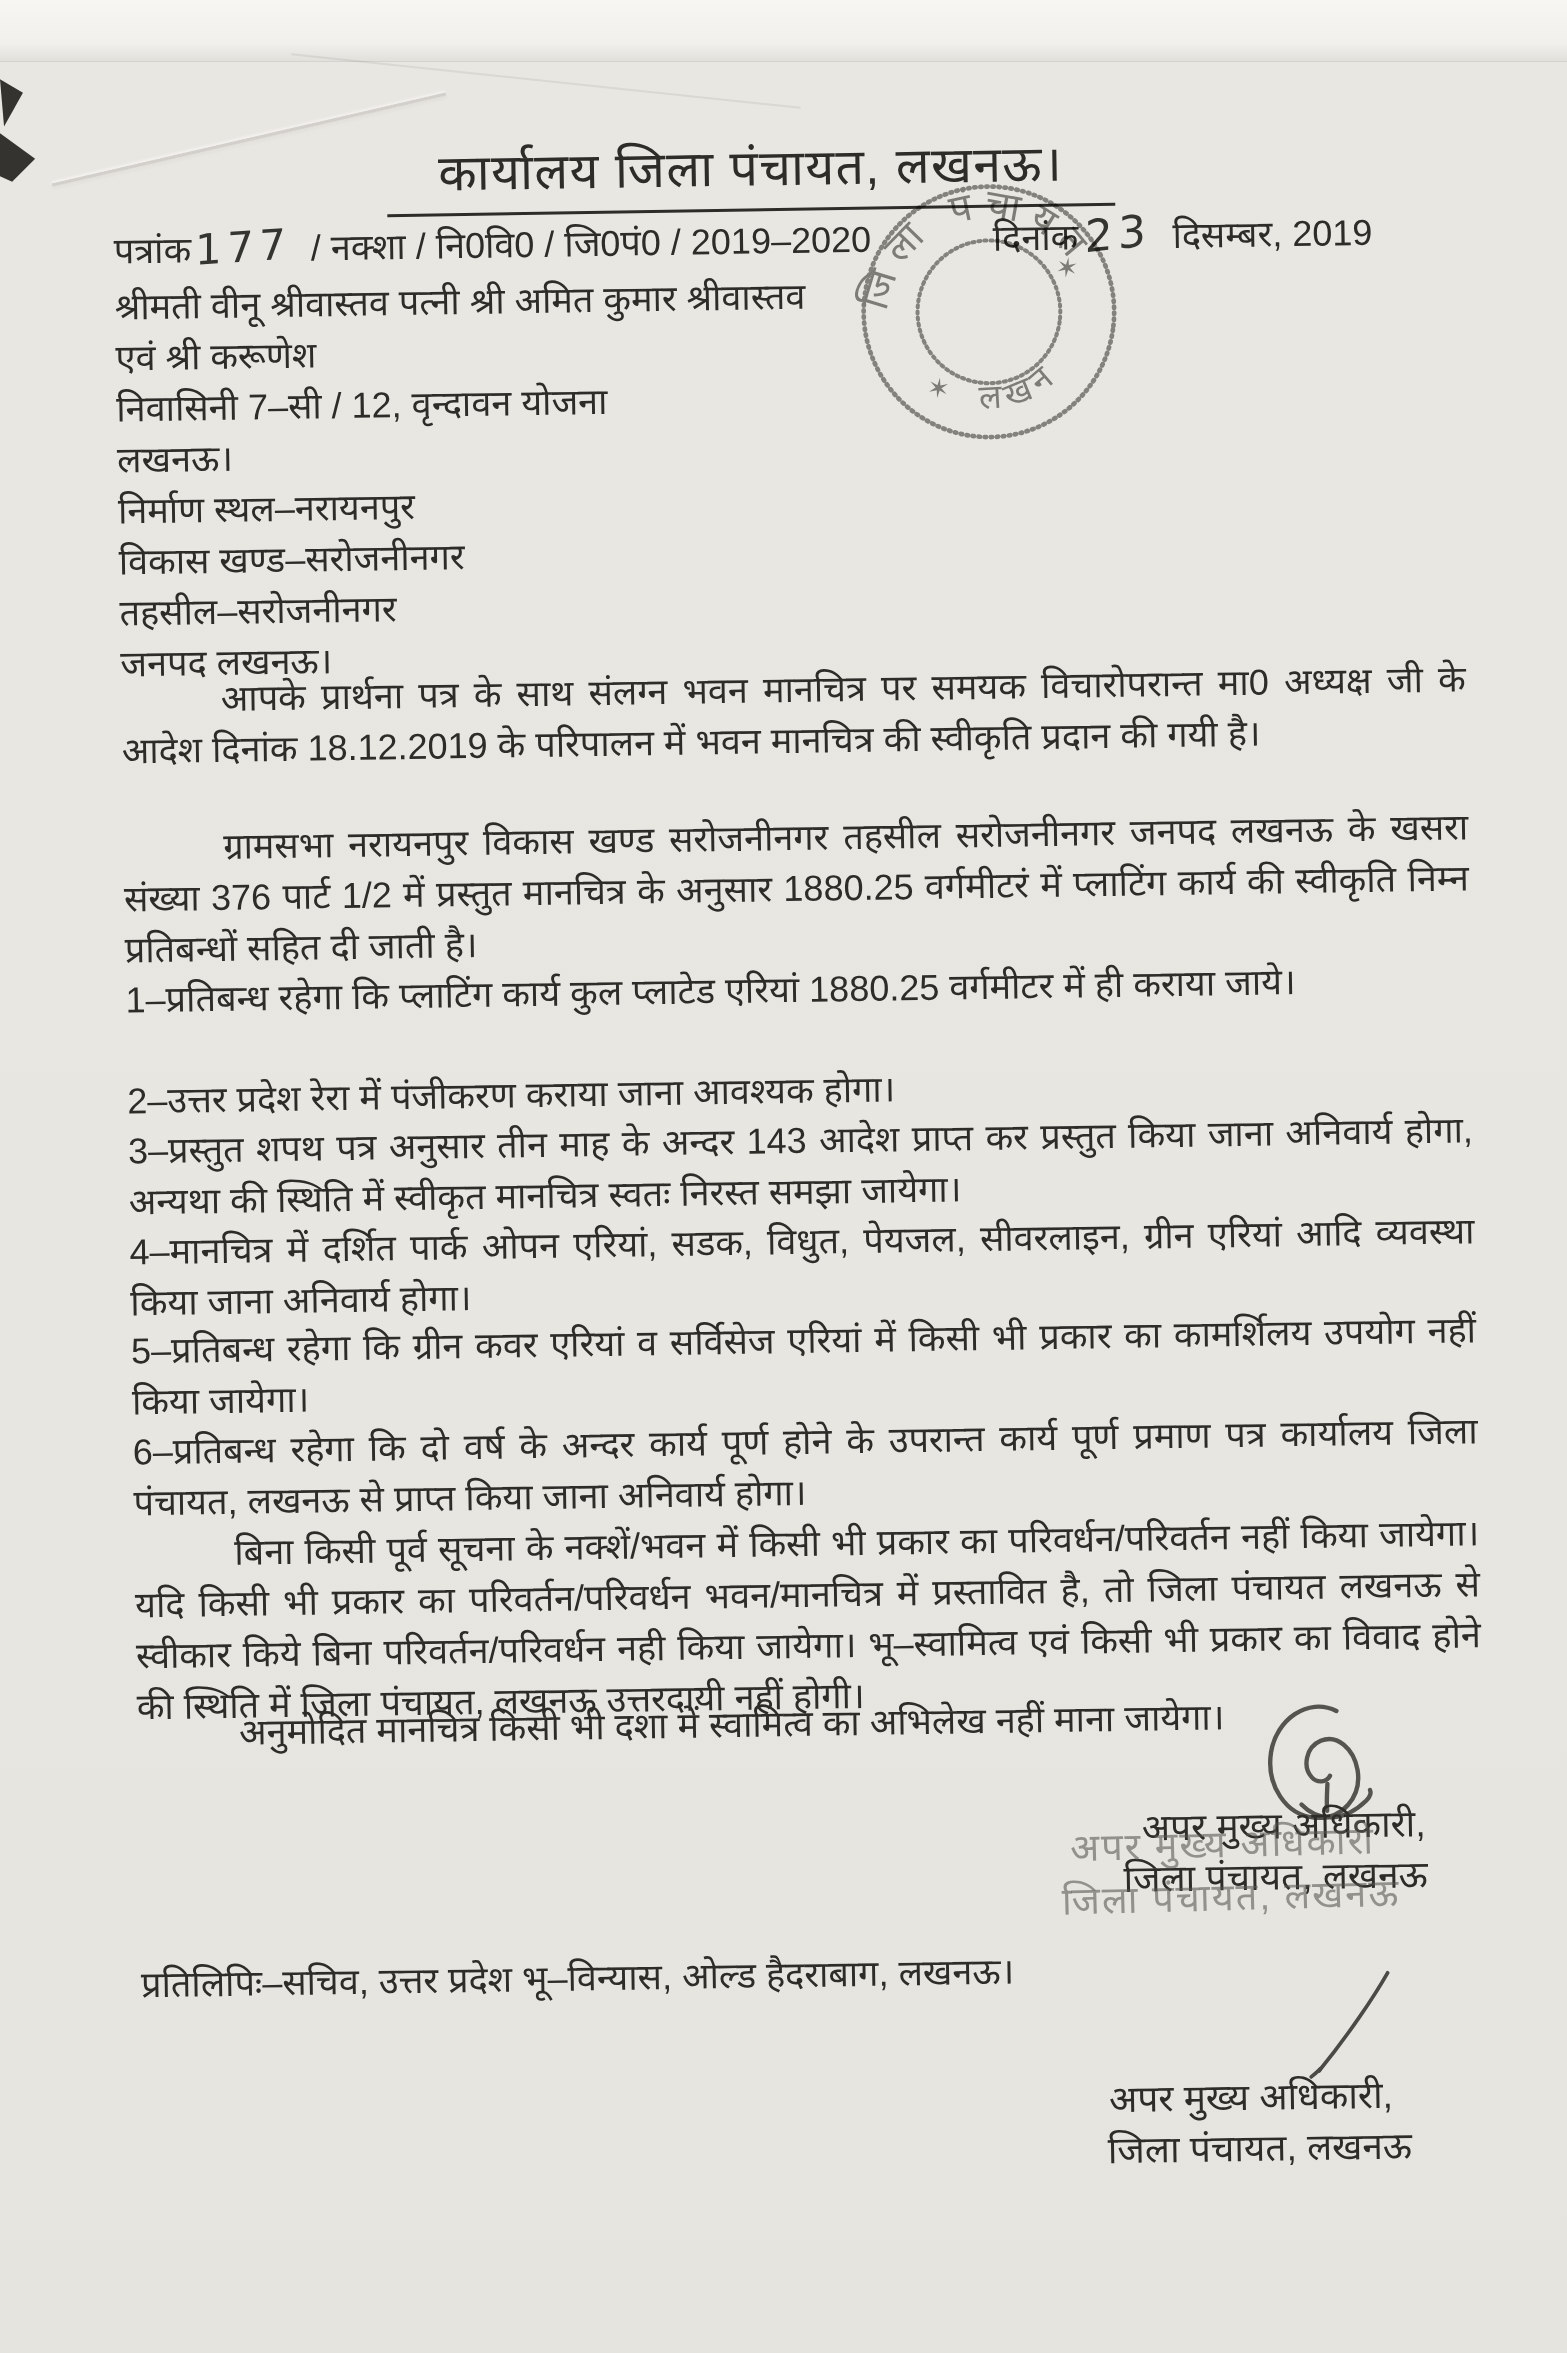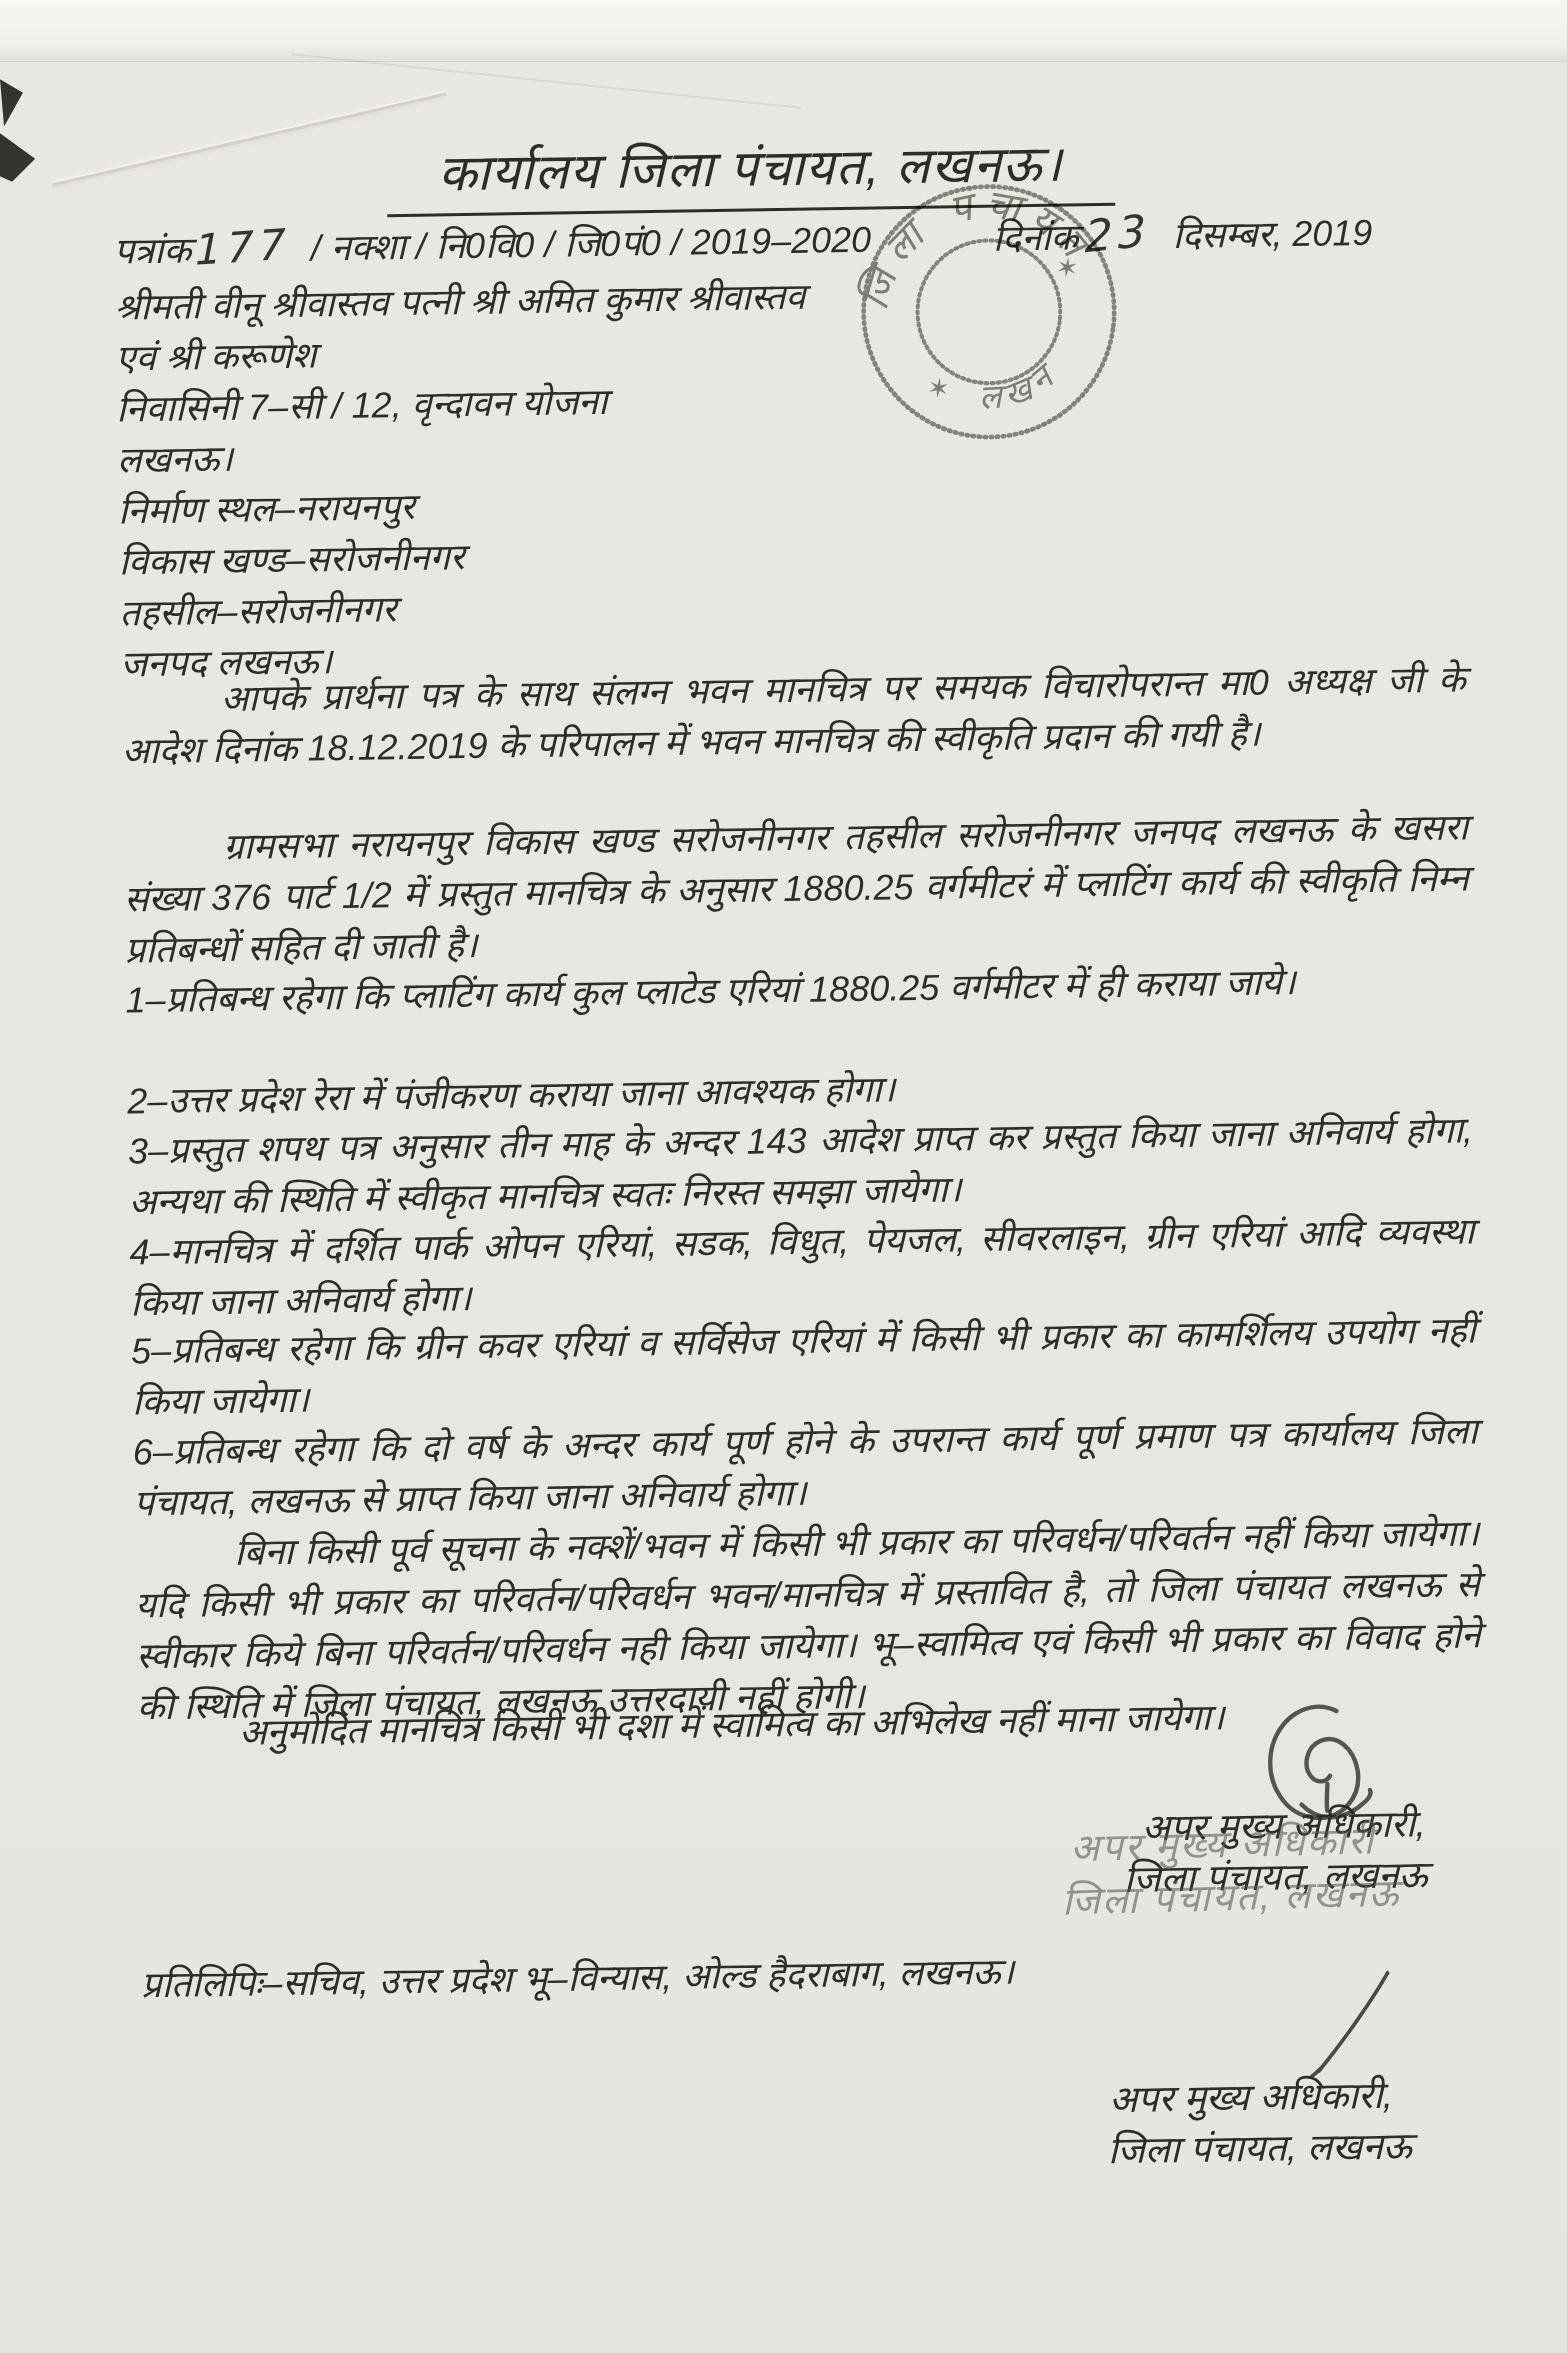--- a/index.html
+++ b/index.html
@@ -4,21 +4,21 @@
 <style>
   :root{
     --paper:#e9e7e2; --paper-top:#f5f4f1; --ink:#2d2c29;
     --stamp-ink:#6e6c66; --handwriting:#343431;
   }
   *{margin:0;padding:0;box-sizing:border-box;}
   html,body{width:1567px;height:2354px;}
   body{font-family:"Liberation Sans","DejaVu Sans",sans-serif;background:#cfcdc8;}
   .page{position:relative;width:1567px;height:2354px;overflow:hidden;
         background:linear-gradient(180deg,var(--paper) 0%, #e8e6e1 60%, #e6e4df 100%);
-        color:var(--ink);font-style:italic;}
+        color:var(--ink);}
   .top-band{position:absolute;left:0;top:0;width:100%;height:62px;
         background:linear-gradient(180deg,#f7f6f3 0%,#f1f0ec 70%,#e2e0db 100%);
         border-bottom:0.7px solid rgba(0,0,0,.14);}
   .crease{position:absolute;left:47px;top:138px;width:404px;height:2.7px;
         background:rgba(110,108,102,.18);box-shadow:0 -2px 2.7px rgba(255,255,255,.55), 0 2px 4px rgba(0,0,0,.05);
         transform:rotate(-13deg);}
   .crease2{position:absolute;left:290px;top:80px;width:512px;height:2px;
         background:rgba(110,108,102,.12);transform:rotate(6deg);}
   .edge-marks{position:absolute;left:0;top:67px;}
   .tilt{position:absolute;left:0;top:0;width:100%;height:100%;

